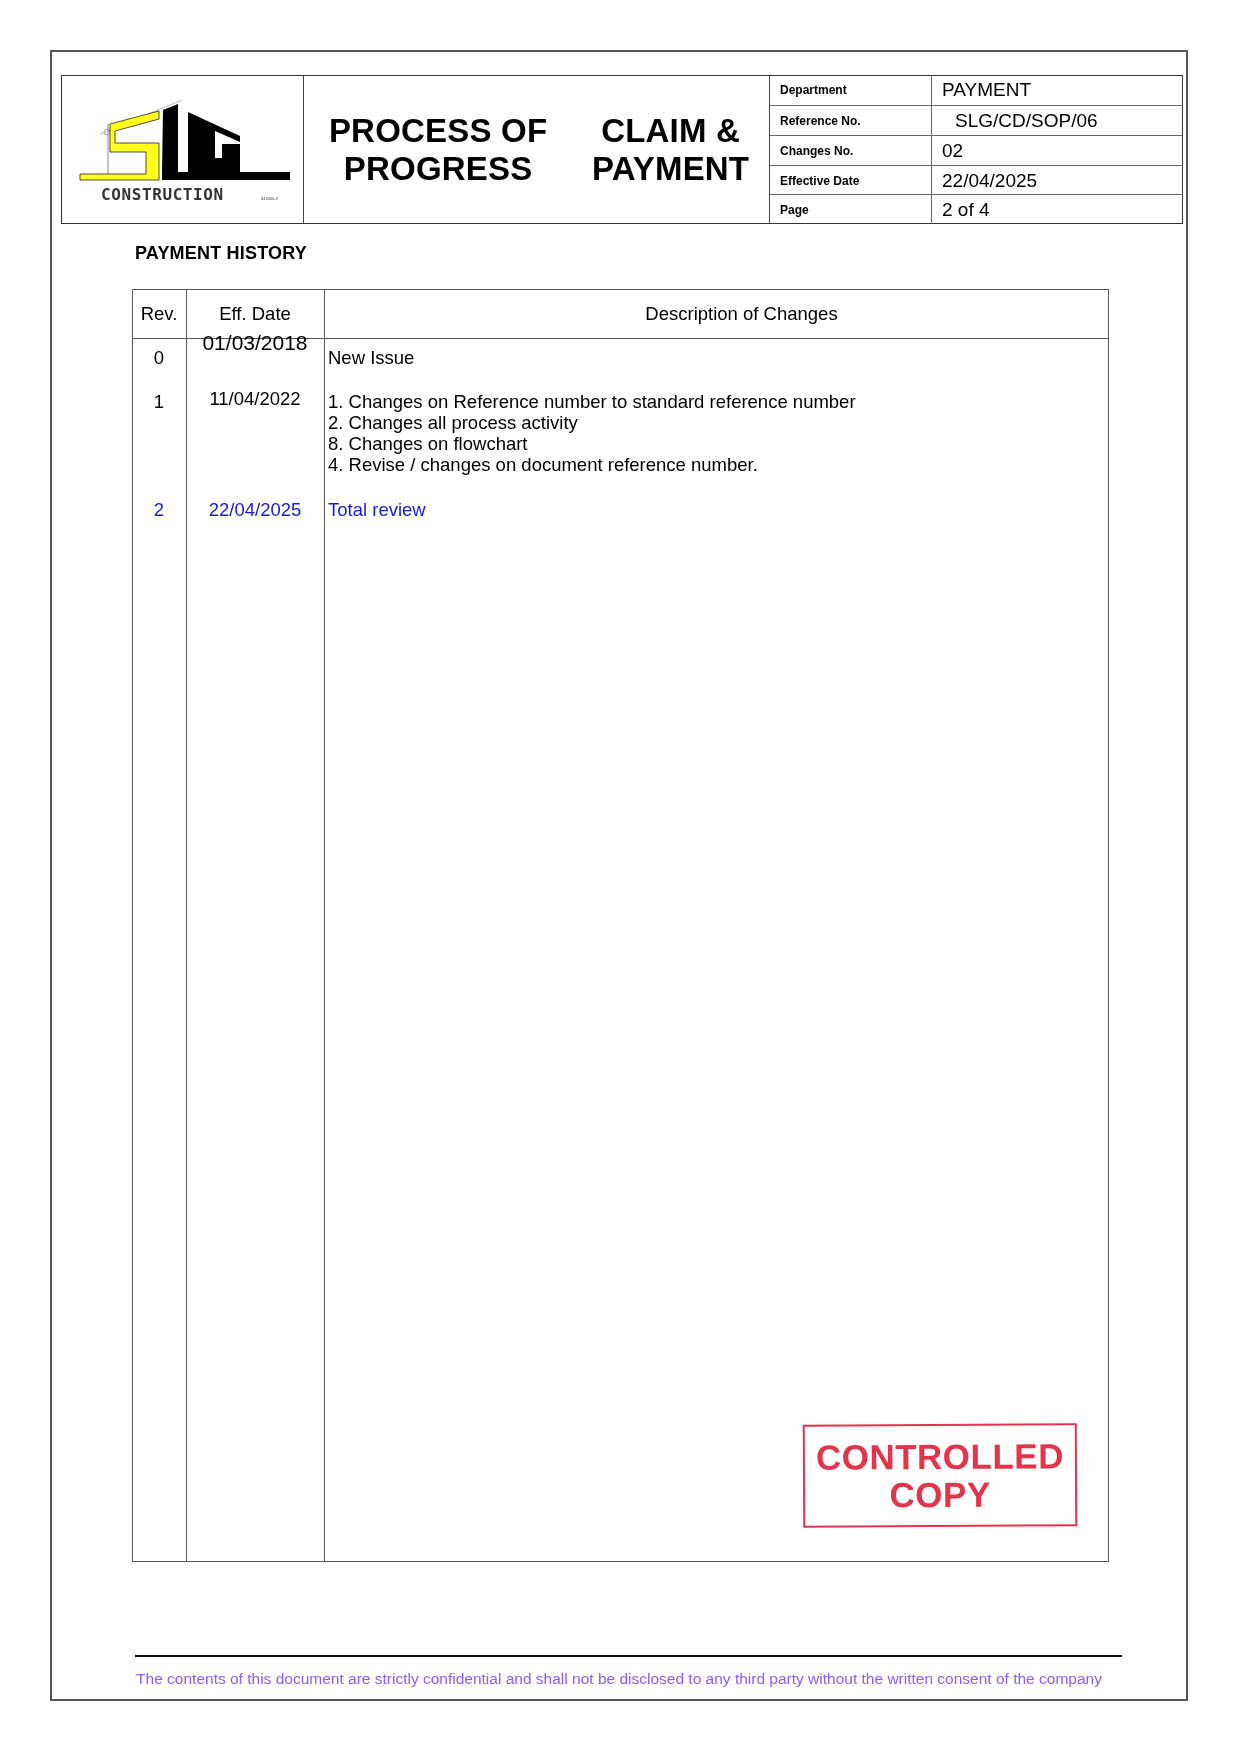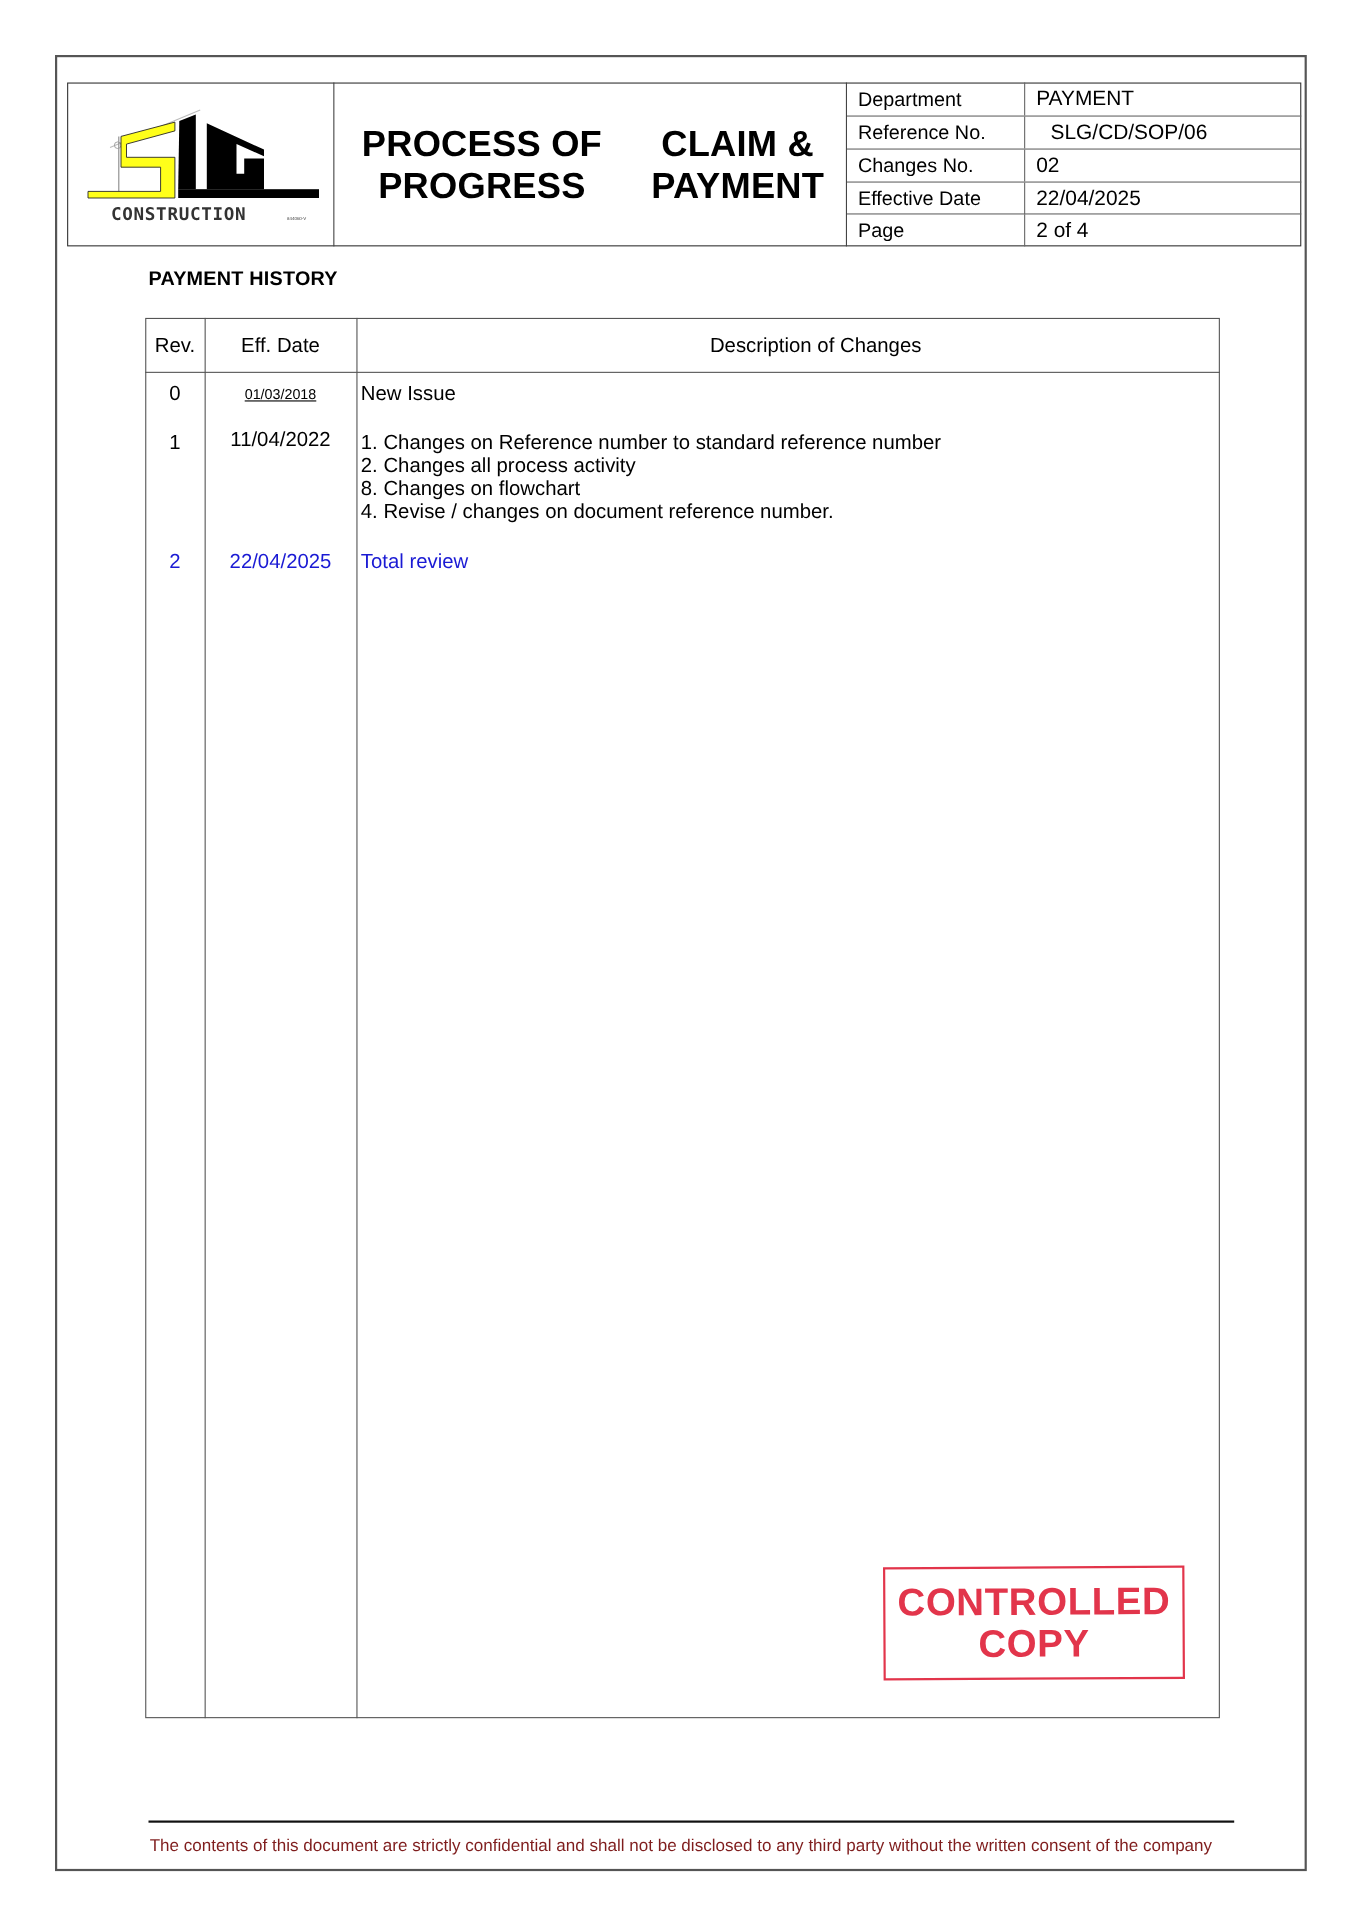--- a/index.html
+++ b/index.html
@@ -7,38 +7,38 @@
   .abs { position:absolute; }
   .page-border { left:50px; top:50px; width:1138px; height:1651px; border:2px solid #555; box-sizing:border-box; }
 
   
   .hdr { left:61px; top:75px; width:1122px; height:149px; border:1.5px solid #333; box-sizing:border-box; }
   .hdr-logo-cell { left:61px; top:75px; width:243px; height:149px; border-right:1.5px solid #444; box-sizing:border-box; }
   .hdr-title-cell { left:304px; top:75px; width:466px; height:149px; display:flex; flex-direction:row; align-items:center; justify-content:center; box-sizing:border-box; border-right:1.5px solid #444; }
   .hdr-title-cell span { font-weight:bold; font-size:33px; line-height:38px; text-align:center; letter-spacing:0.2px; }
   .meta-row { position:absolute; left:770px; width:413px; height:30px; display:flex; box-sizing:border-box; }
   .meta-row.bordered { border-top:1.5px solid #666; }
-  .meta-label { width:162px; border-right:1.5px solid #666; font-weight:normal; font-size:18px; padding-left:10px; display:flex; align-items:center; box-sizing:border-box; }
+  .meta-label { width:162px; border-right:1.5px solid #666; font-weight:bold; font-size:12px; padding-left:10px; display:flex; align-items:center; box-sizing:border-box; }
   .meta-value { flex:1; font-size:19px; padding-left:10px; display:flex; align-items:center; box-sizing:border-box; }
 
   
   .logo { left:70px; top:96px; width:225px; height:110px; }
 
   .section-title { left:135px; top:243px; font-weight:bold; font-size:18px; letter-spacing:0.2px; }
 
   
   .rev-table { left:132px; top:289px; width:977px; height:1273px; border:1.5px solid #555; box-sizing:border-box; }
   .vline { position:absolute; top:289px; height:1273px; border-left:1.5px solid #555; }
   .hline { position:absolute; left:132px; width:977px; top:338px; border-top:1.5px solid #555; }
   .th { position:absolute; top:303px; font-size:18.5px; text-align:center; }
   .cell { position:absolute; font-size:18.5px; line-height:21px; }
   .blue { color:#1a1ad4; }
 
   .footer-rule { left:135px; top:1655px; width:987px; border-top:2.5px solid #111; }
-  .footer-text { left:50px; top:1670px; width:1138px; text-align:center; font-size:15.5px; color:#7f1d1d; }
+  .footer-text { left:50px; top:1670px; width:1138px; text-align:center; font-size:15.5px; color:#8b5cf6; }
 
   
   .stamp { left:803px; top:1424px; width:274px; height:103px; border:2.5px solid #e0243c; box-sizing:border-box; color:#e0243c; display:flex; flex-direction:column; align-items:center; justify-content:center; transform:rotate(-0.3deg); opacity:0.92; }
   .stamp span { font-weight:bold; font-size:35px; line-height:38px; letter-spacing:0.5px; }
 </style>
 </head>
 <body>
 
 <div class="abs page-border"></div>
 
@@ -94,21 +94,21 @@
 <div class="abs rev-table"></div>
 <div class="vline" style="left:186px;"></div>
 <div class="vline" style="left:324px;"></div>
 <div class="hline"></div>
 
 <div class="th" style="left:132px; width:54px;">Rev.</div>
 <div class="th" style="left:186px; width:138px;">Eff. Date</div>
 <div class="th" style="left:324px; width:835px;">Description of Changes</div>
 
 <div class="cell" style="left:132px; width:54px; top:347px; text-align:center;">0</div>
-<div class="cell" style="left:186px; width:138px; top:348px; text-align:center; font-size:13px;text-decoration:underline;">01/03/2018</div>
+<div class="cell" style="left:186px; width:138px; top:332px; text-align:center; font-size:21px;">01/03/2018</div>
 <div class="cell" style="left:328px; top:347px;">New Issue</div>
 
 <div class="cell" style="left:132px; width:54px; top:391px; text-align:center;">1</div>
 <div class="cell" style="left:186px; width:138px; top:388px; text-align:center;">11/04/2022</div>
 <div class="cell" style="left:328px; top:391px;">1. Changes on Reference number to standard reference number</div>
 <div class="cell" style="left:328px; top:412px;">2. Changes all process activity</div>
 <div class="cell" style="left:328px; top:433px;">8. Changes on flowchart</div>
 <div class="cell" style="left:328px; top:454px;">4. Revise / changes on document reference number.</div>
 
 <div class="cell blue" style="left:132px; width:54px; top:499px; text-align:center;">2</div>

